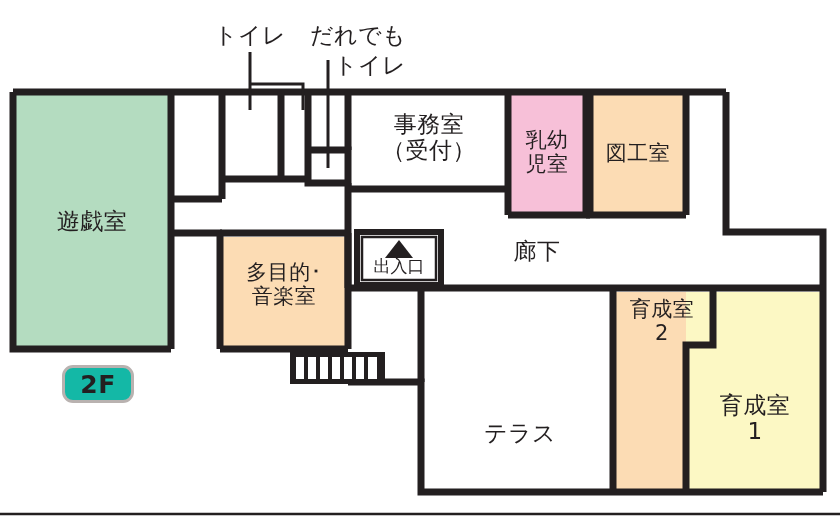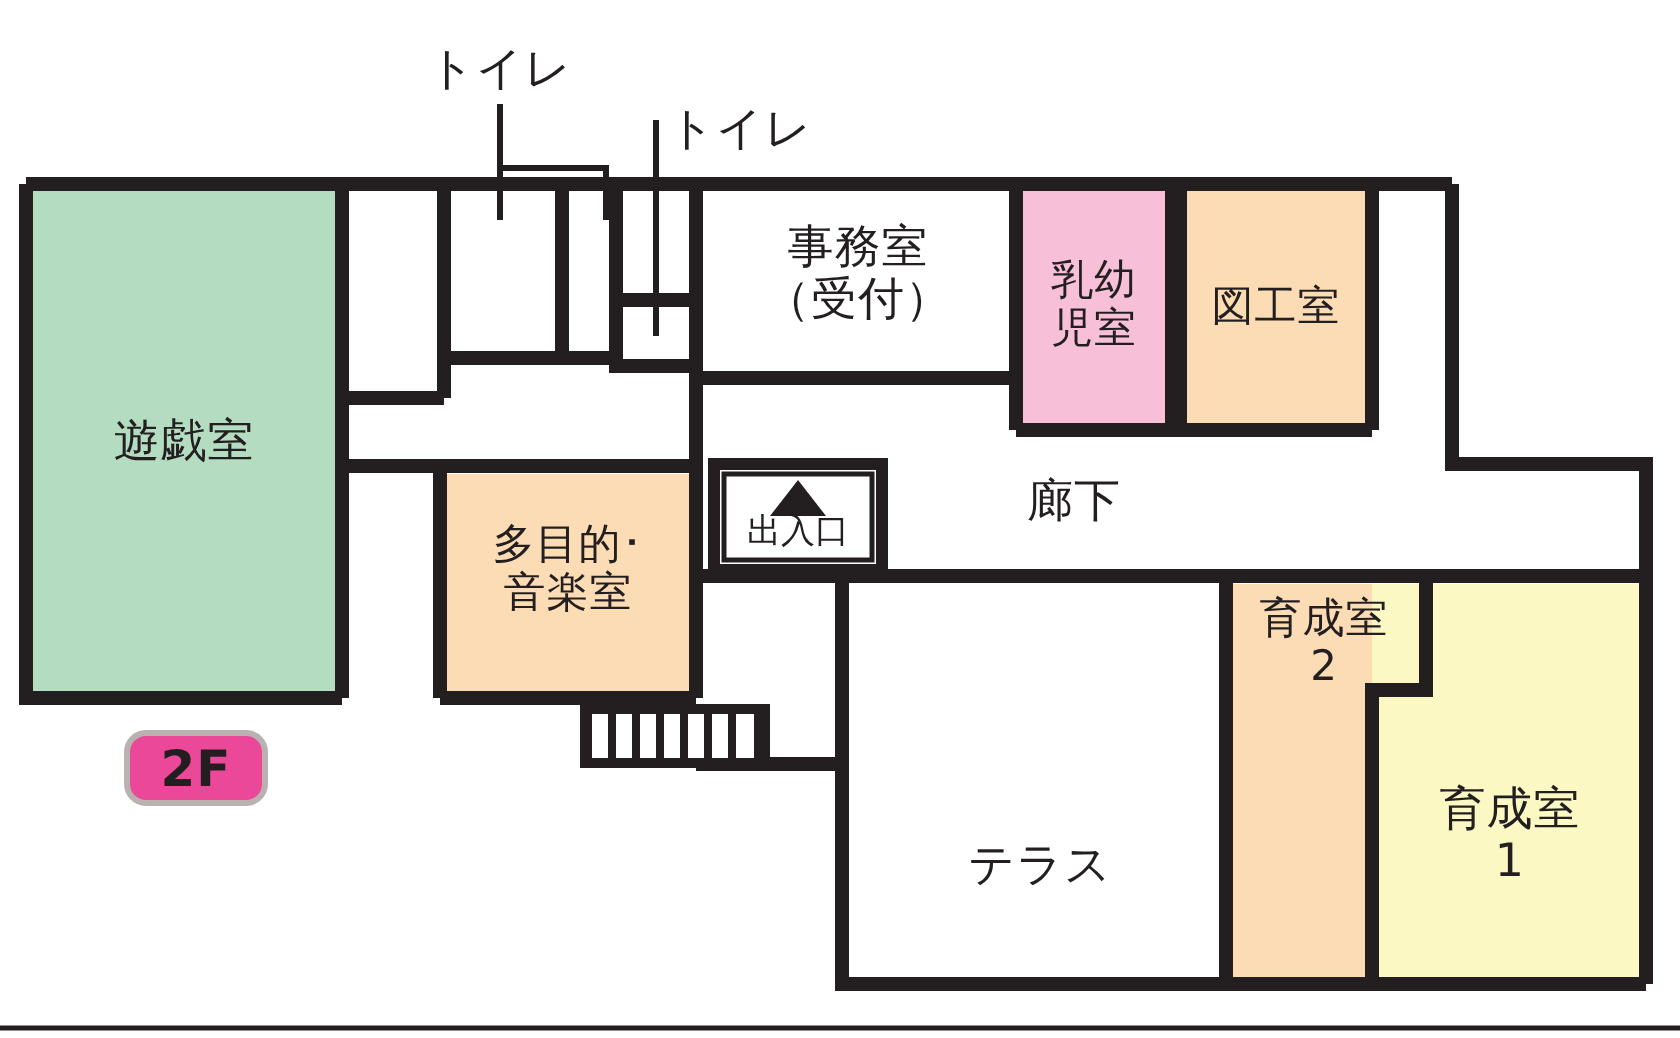--- a/index.html
+++ b/index.html
@@ -87,21 +87,21 @@
     letter-spacing: 0px;
   }
   .badge-2f {
     position: absolute;
     left: 62px;
     top: 365px;
     width: 72px;
     height: 38px;
     border: 3px solid #b9b2b0;
     border-radius: 11px;
-    background: #ec4899;
+    background: #14b8a6;
     box-sizing: border-box;
     display: flex;
     align-items: center;
     justify-content: center;
     font-size: 25px;
     font-weight: bold;
     color: #231f20;
     letter-spacing: 0.5px;
   }
 </style>
@@ -187,20 +187,21 @@
     <path class="leader" d="M 250 52 L 250 110"></path>
     <path class="leader" d="M 250 84 L 303 84 L 303 110"></path>
 
     <path class="leader" d="M 328 60 L 328 168"></path>
 
     <path class="bottom-rule" d="M 0 514 L 840 514"></path>
   </svg>
 
   <div class="lbl lbl-callout" style="left:200px; top:22px; width:100px;">トイレ</div>
 
+  <div class="lbl lbl-callout" style="left:310px; top:22px; width:128px; text-align:left;">だれでも</div>
 
   <div class="lbl lbl-callout" style="left:334px; top:52px; width:100px; text-align:left;">トイレ</div>
 
   <div class="lbl lbl-room" style="left:13px; top:208px; width:158px;">遊戯室</div>
 
   <div class="lbl lbl-room" style="left:352px; top:111px; width:154px;">事務室
 （受付）</div>
 
   <div class="lbl lbl-room-sm" style="left:508px; top:128px; width:78px;">乳幼
 児室</div>

